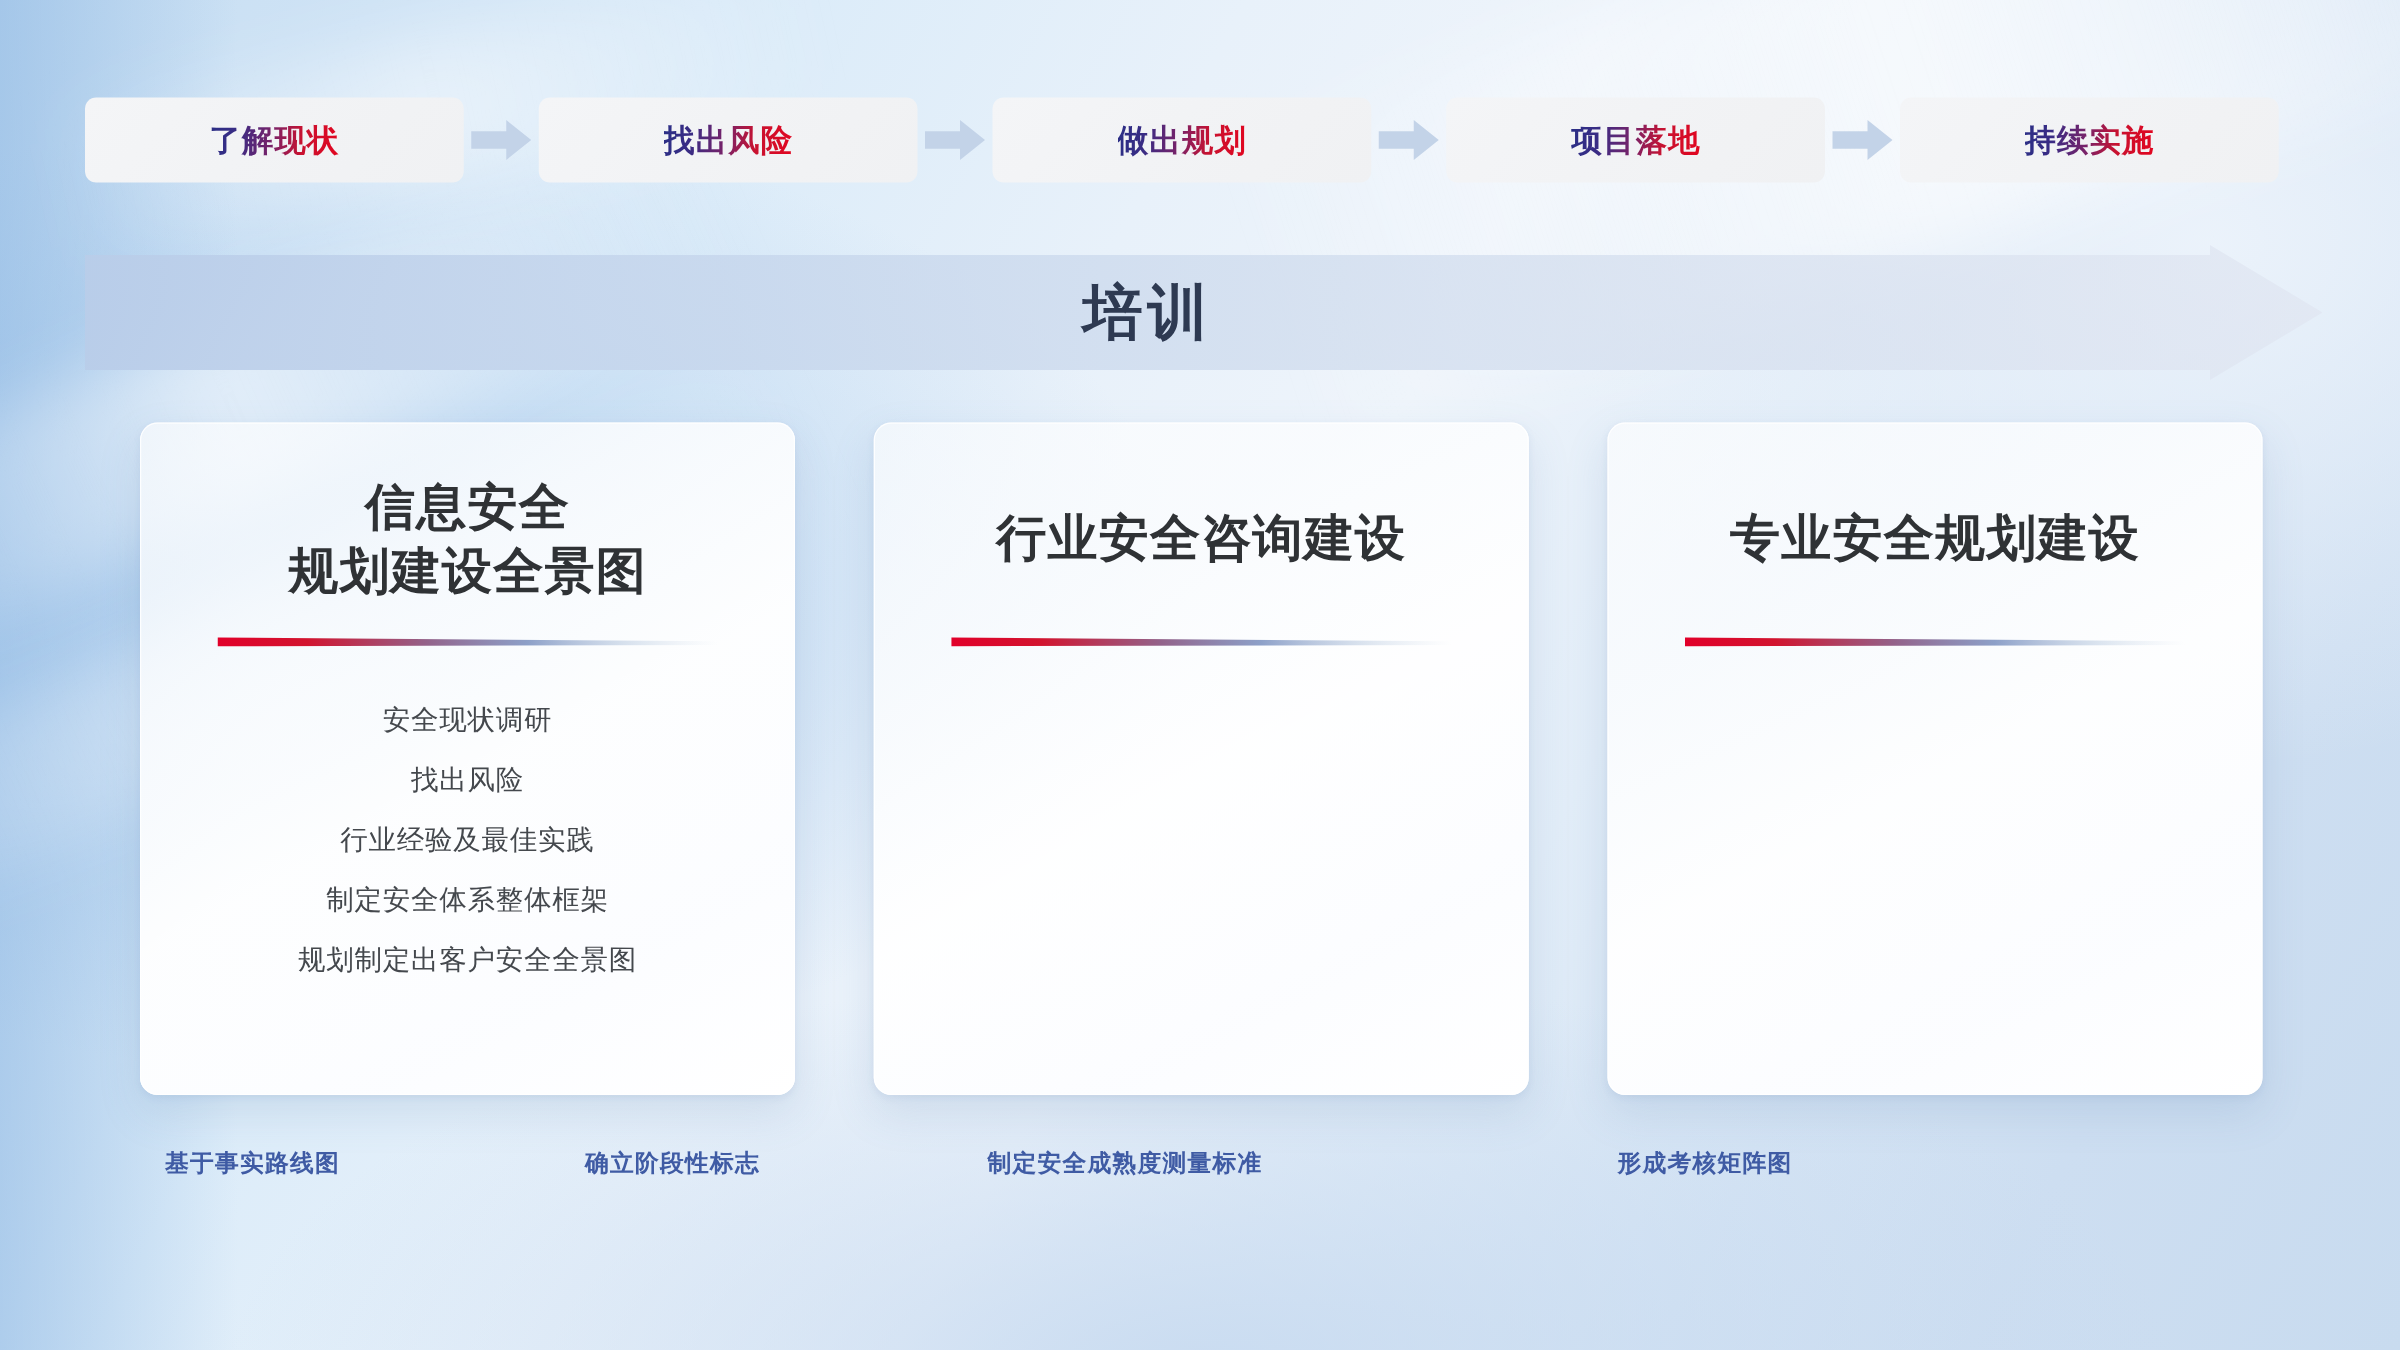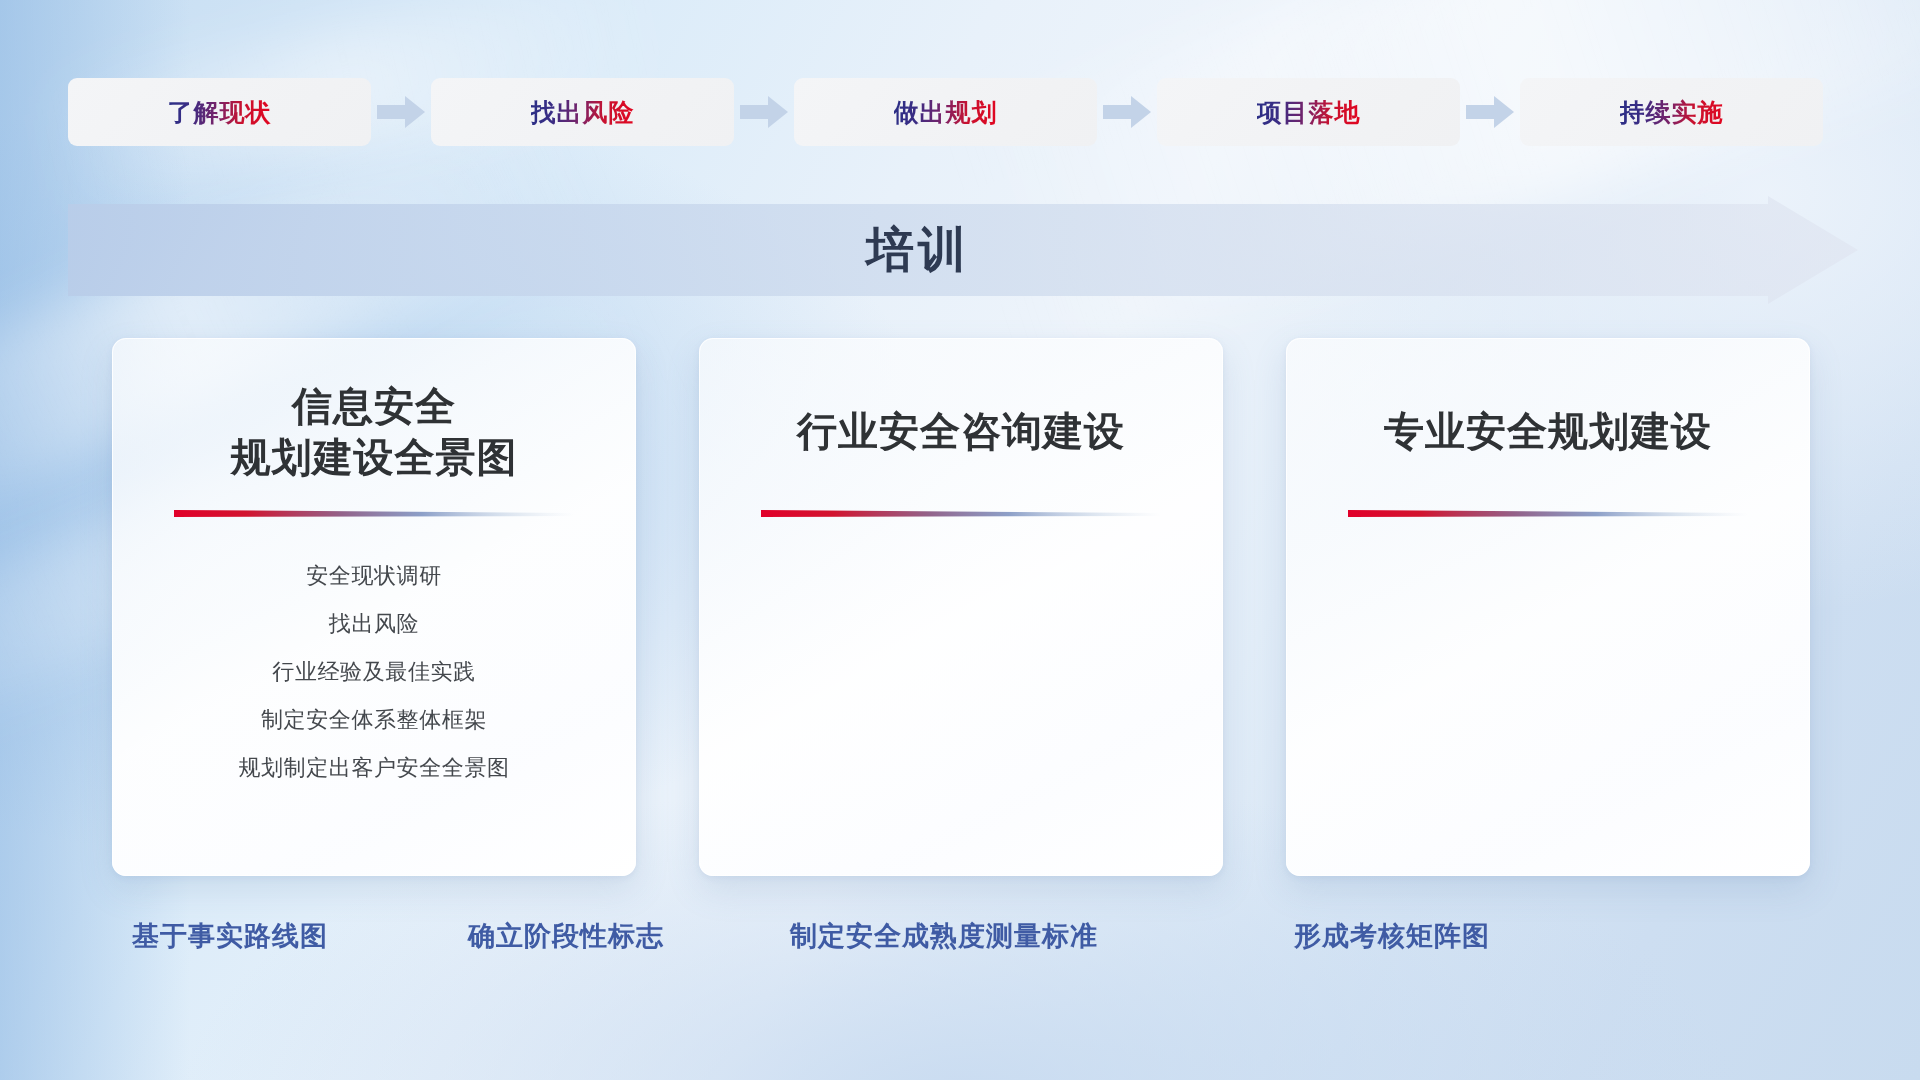--- a/index.html
+++ b/index.html
@@ -218,21 +218,21 @@
   
   #footer-labels {
     position: absolute;
     left: 0;
     top: 918px;
     width: 1920px;
     height: 46px;
   }
   .foot-label {
     position: absolute;
-    font-size: 27px;
+    font-size: 19px;
     font-weight: 700;
     color: #3f5ba4;
     letter-spacing: 1px;
     white-space: nowrap;
   }
   .fl0 { left: 132px; }
   .fl1 { left: 468px; text-align: center; }
   .fl2 { left: 790px; }
   .fl3 { left: 1294px; }
 </style>

